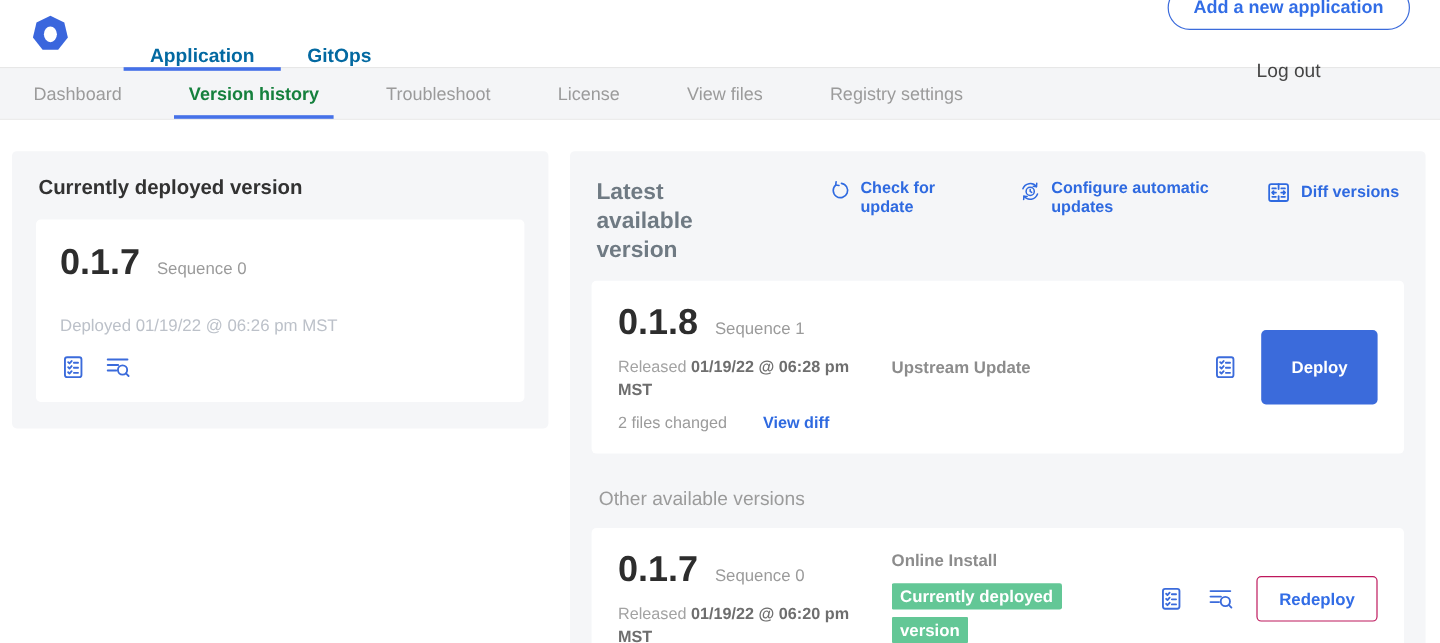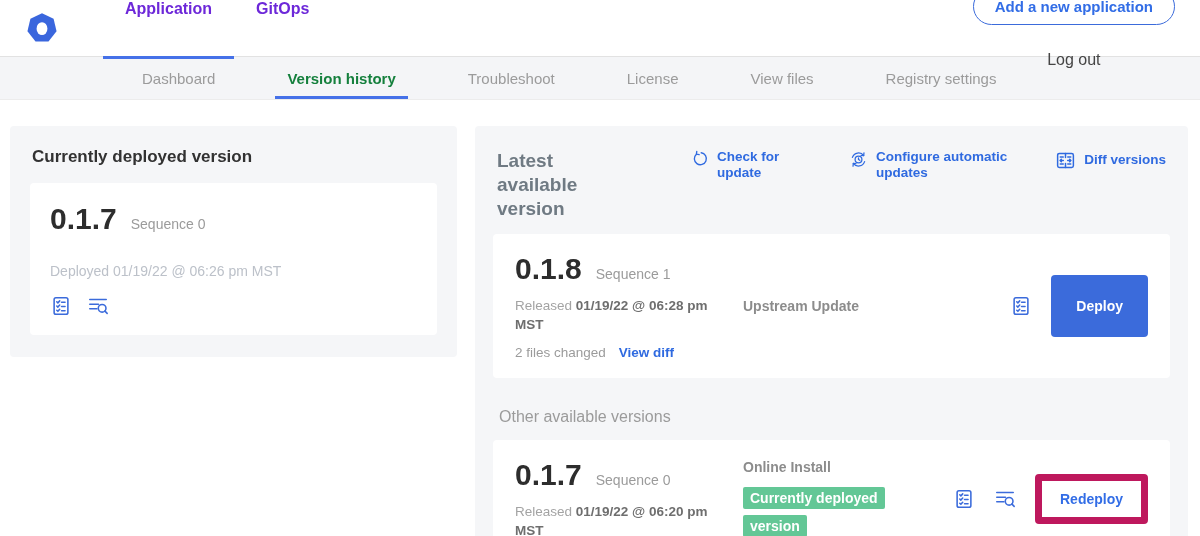--- a/index.html
+++ b/index.html
@@ -13,38 +13,38 @@
   }
   .icon { display:inline-block; vertical-align:middle; }
 
   
   .topbar {
     height:57px; background:#fff; border-bottom:1px solid #e2e2e2;
     display:flex; align-items:center; padding:0 25px;
   }
   .logo-wrap { margin-right:44px; display:flex; align-items:center; }
   .top-tab {
-    height:57px; display:flex; align-items:flex-start; padding:0 22px;
-    font-size:16px; font-weight:700; color:#6d28d9; position:relative; cursor:pointer;
+    height:57px; display:flex; align-items:flex-end; padding:0 22px;
+    font-size:16px; font-weight:700; color:#0369a1; position:relative; cursor:pointer;
   }
   .top-tab.active::after {
     content:""; position:absolute; left:0; right:0; bottom:-2px; height:3px; background:#4571e8;
   }
   .topbar-right { margin-left:auto; display:flex; align-items:center; gap:26px;flex-direction:column; }
   .add-app-btn {
     border:1px solid #3b6bdb; background:#fff; color:#326de6;
     font-family:inherit; font-size:15px; font-weight:700;
     padding:9px 21px; border-radius:20px; cursor:pointer;
   }
   .logout { font-size:16px; color:#454545; cursor:pointer; }
 
   
   .subnav {
     background:#f4f5f7; height:43px; display:flex; align-items:stretch;
-    padding-left:114px; border-bottom:1px solid #ececec;gap:16px;
+    border-bottom:1px solid #ececec;
   }
   .subnav-item {
     display:flex; align-items:center; padding:0 28px;
     font-size:15px; color:#9b9b9b; position:relative; cursor:pointer;
   }
   .subnav-item.active { color:#15803d; font-weight:700; }
   .subnav-item.active::after {
     content:""; position:absolute; left:16px; right:16px; bottom:0; height:3px; background:#4571e8;
   }
 
@@ -72,40 +72,40 @@
   .action.configure { margin-left:36px; width:168px; }
   .action.diff { margin-left:auto; align-items:center; }
 
   .version-card {
     background:#fff; border-radius:4px; margin:14px 2px 0 2px;
     padding:18px 22px; display:flex; align-items:stretch;
   }
   .vc-left { width:228px; flex:none; }
   .released { font-size:13.5px; color:#a3a3a3; margin-top:11px; max-width:205px; line-height:1.4; }
   .released b { color:#6e6e6e; font-weight:700; }
-  .files-row { display:flex; gap:13px; margin-top:10px; font-size:13.5px; color:#9b9b9b; align-items:center; }
+  .files-row { display:flex; gap:30px; margin-top:10px; font-size:13.5px; color:#9b9b9b; align-items:center; }
   .view-diff { color:#2f6ae0; font-weight:700; cursor:pointer; }
 
   .vc-mid { flex:1; display:flex; flex-direction:column; justify-content:center; gap:9px; }
   .source-label { font-size:14px; font-weight:700; color:#8c8c8c; }
   .badge-wrap { max-width:158px; line-height:1.75; }
   .badge {
     display:inline; background:#63c796; color:#fff; font-size:14px; font-weight:700;
     padding:3px 7px; border-radius:2px;
     -webkit-box-decoration-break:clone; box-decoration-break:clone;
   }
 
   .vc-right { display:flex; align-items:center; gap:19px; color:#3b6bdb; padding-left:10px; }
   .vc-right .icon { cursor:pointer; }
   .deploy-btn {
     background:#3b6bdb; color:#fff; border:none; border-radius:4px;
     font-family:inherit; font-size:14px; font-weight:700; padding:23px 25px; cursor:pointer;
   }
   .redeploy-btn {
-    background:#fff; color:#326de6; border:7px solid #be185d; border-radius:4px;
+    background:#fff; color:#326de6; border:1px solid #be185d; border-radius:4px;
     font-family:inherit; font-size:14px; font-weight:700; padding:10px 18px; cursor:pointer;
   }
 
   .other-title { font-size:16px; color:#9b9b9b; margin:30px 0 0 8px; }
 </style>
 </head>
 <body>
 
 <svg width="0" height="0" style="position:absolute" aria-hidden="true">
   <defs>

